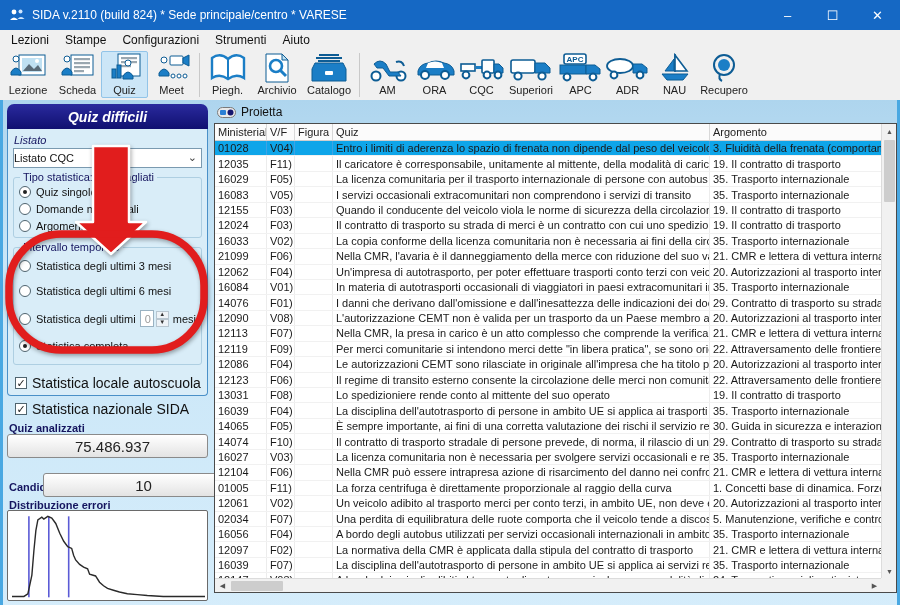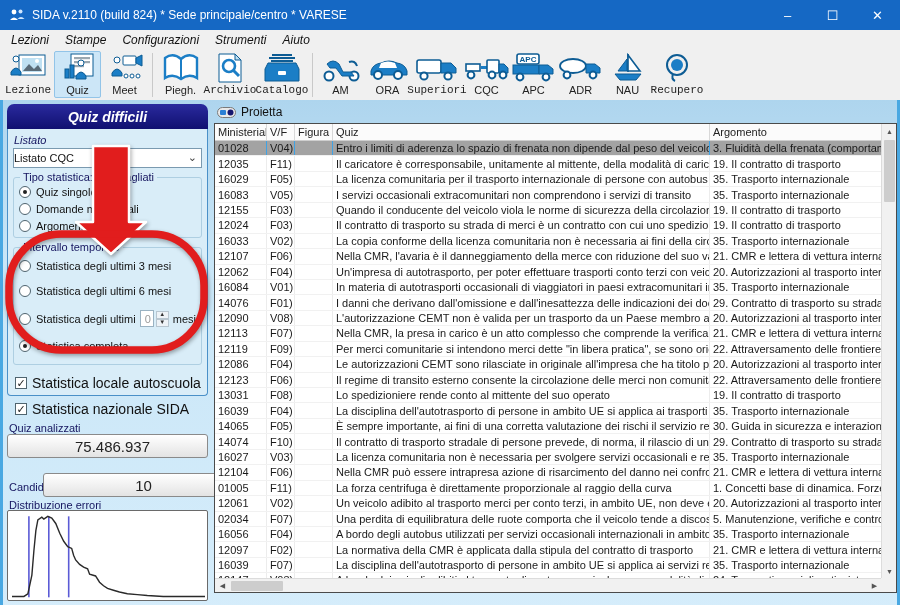--- a/index.html
+++ b/index.html
@@ -7,26 +7,26 @@
 
   
   .titlebar { position:absolute; left:0; top:0; width:900px; height:30px; background:#1568c4; display:flex; align-items:center; color:#fff; }
   .titlebar .app-icon { margin:0 7px 0 9px; display:flex; }
   .titlebar .title { font-size:12px; flex:1; white-space:nowrap; }
   .winbtns { display:flex; height:30px; }
   .winbtn { width:45px; height:30px; display:flex; align-items:center; justify-content:center; font-size:13px; color:#fff; cursor:default; }
 
   
   .menubar { position:absolute; left:0; top:30px; width:900px; height:19px; background:#f0f0f0; display:flex; align-items:center; padding-left:3px; }
-  .menuitem { font-size:12px; color:#111; padding:2px 8px;font-style:italic; }
+  .menuitem { font-size:12px; color:#111; padding:2px 8px; }
 
   
   .toolbar { position:absolute; left:0; top:49px; width:900px; height:51px; background:#f0f0f0; display:flex; align-items:flex-start; padding:2px 0 0 2px; }
   .tbtn { width:47px; height:47px; display:flex; flex-direction:column; align-items:center; justify-content:space-between; padding-bottom:1px; border:1px solid transparent; border-radius:2px; }
-  .tbtn.wide { width:52px;font-family:Liberation Mono, monospace; }
+  .tbtn.wide { width:52px; }
   .tbtn.active { background:#cce6f7; border-color:#92c4e8; }
   .tbtn .ticon { height:32px; display:flex; align-items:center; justify-content:center; }
   .tbtn .tlabel { font-size:11px; color:#222; white-space:nowrap; }
   .tsep { width:1px; height:44px; background:#c9c9c9; margin:2px 4px 0 4px; }
 
   
   .content { position:absolute; left:0; top:100px; width:900px; height:543px;
      background:linear-gradient(180deg,#aed5ee 0%, #c9e6f7 30%, #d6edfb 100%);
      border-left:3px solid #49a8e2; border-right:3px solid #49a8e2; border-bottom:4px solid #49a8e2; }
 
@@ -45,35 +45,35 @@
   .radio { width:12px; height:12px; border:1px solid #4f646f; border-radius:50%; background:#fff; margin-right:5px; position:relative; flex:none; }
   .radio.sel::after { content:""; position:absolute; left:3px; top:3px; width:4px; height:4px; border-radius:50%; background:#222; }
   .opt .olabel { font-size:11px; color:#111; white-space:nowrap; }
   .spin { width:30px; height:17px; border:1px solid #9ab2c2; background:#fff; color:#9a9a9a; font-size:11px; display:inline-flex; align-items:center; padding-left:4px; margin:0 2px 0 4px; }
   .spinbtns { display:inline-flex; flex-direction:column; margin-right:4px; }
   .spinbtns span { font-size:6px; line-height:5px; color:#333; border:1px solid #b8c6d0; background:#eef3f7; width:13px; text-align:center; height:8px; }
   .chk { display:flex; align-items:center; margin:10px 0 0 2px; }
   .chkbox { width:12px; height:12px; border:1px solid #4f646f; background:#fff; margin-right:5px; font-size:11px; line-height:11px; color:#1a1a1a; text-align:center; flex:none; }
   .chk .olabel { font-size:14px; color:#111; }
 
-  .field-label { position:absolute; left:6px; font-size:11px; color:#15155f; }
+  .field-label { position:absolute; left:6px; font-size:11px; color:#15155f;font-weight:bold; }
   .field { position:absolute; left:4px; width:201px; height:24px; background:linear-gradient(180deg,#ffffff,#e3e3e3); border:1px solid #8a8a8a; border-radius:3px; display:flex; align-items:center; justify-content:center; font-size:15px; color:#222; }
   .chartbox { position:absolute; left:4px; top:410px; width:201px; height:91px; background:#fff; border:1px solid #6a6a6a; border-radius:2px; }
 
   
   .proietta { position:absolute; left:214px; top:2px; height:20px; display:flex; align-items:center; }
   .proietta .plabel { font-size:12px; color:#111; margin-left:5px; }
   .tablebox { position:absolute; left:211px; top:23px; width:683px; height:470px; background:#fff; border:1px solid #4a4a4a; }
   .tgrid { position:absolute; left:0; top:0; width:667px; height:454px; overflow:hidden; }
   .trow { display:grid; grid-template-columns:52px 28px 38px 1fr 172px; height:15.45px; align-items:center; }
   .trow.head { height:17px; border-bottom:1px solid #cfcfcf; background:#fbfbfb; }
   .tcell { font-size:11px; color:#1a1a1a; white-space:nowrap; overflow:hidden; padding:0 3px; height:100%; display:flex; align-items:center; border-right:1px solid #ececec; }
   .trow.head .tcell { color:#222; border-right:1px solid #d8d8d8; }
   .trow.body { border-bottom:1px solid #f1f1f1; }
-  .trow.body.sel { background:#a3a3a3; }
+  .trow.body.sel { background:#0ea5e9; }
   .trow.body.sel .tcell { border-right-color:#3fa2e4; }
 
   
   .vscroll { position:absolute; right:0; top:0; width:15px; height:454px; background:#f1f1f1; border-left:1px solid #dcdcdc; }
   .hscroll { position:absolute; left:0; bottom:0; width:667px; height:14px; background:#f1f1f1; border-top:1px solid #dcdcdc; display:flex; align-items:center; }
   .scr-arrow { width:15px; height:14px; font-size:7px; color:#555; display:flex; align-items:center; justify-content:center; }
   .vthumb { position:absolute; left:2px; top:16px; width:11px; height:62px; background:#cdcdcd; border-radius:1px; }
   .hthumb { position:absolute; left:16px; top:2px; width:52px; height:10px; background:#cdcdcd; border-radius:1px; }
   .vscroll .up { position:absolute; top:0; left:0; }
   .vscroll .down { position:absolute; bottom:0; left:0; }
@@ -118,20 +118,34 @@
           <rect x="10" y="2" width="26" height="20" fill="#ffffff" stroke="#0d5c94"></rect>
           <rect x="13" y="5" width="20" height="14" fill="#bfe0f2"></rect>
           <path d="M14 18 l6 -7 5 5 4 -4 4 6 z" fill="#5a6b78"></path>
           <circle cx="28" cy="8" r="2" fill="#ffffff"></circle>
           <circle cx="7" cy="6" r="3" fill="#ffffff" stroke="#0d5c94"></circle>
           <path d="M2 19 q5 -8 10 0 v3 h-10 z" fill="#1b7ec6" stroke="#0d5c94"></path>
         </svg>
       </span>
       <span class="tlabel">Lezione</span>
     </div>
+    <div class="tbtn">
+      <span class="ticon">
+        <svg width="38" height="30" viewBox="0 0 38 30">
+          <rect x="12" y="2" width="22" height="20" fill="#ffffff" stroke="#0d5c94"></rect>
+          <rect x="15" y="5" width="16" height="2.2" fill="#9aa7b0"></rect>
+          <rect x="15" y="9" width="16" height="2.2" fill="#9aa7b0"></rect>
+          <rect x="15" y="13" width="16" height="2.2" fill="#9aa7b0"></rect>
+          <rect x="15" y="17" width="10" height="2.2" fill="#9aa7b0"></rect>
+          <circle cx="8" cy="6" r="3" fill="#ffffff" stroke="#0d5c94"></circle>
+          <path d="M3 19 q5 -8 10 0 v3 h-10 z" fill="#1b7ec6" stroke="#0d5c94"></path>
+        </svg>
+      </span>
+      <span class="tlabel">Scheda</span>
+    </div>
     <div class="tbtn active">
       <span class="ticon">
         <svg width="38" height="30" viewBox="0 0 38 30">
           <rect x="12" y="1" width="22" height="22" fill="#ffffff" stroke="#0d5c94"></rect>
           <rect x="15" y="4" width="16" height="2.2" fill="#9aa7b0"></rect>
           <rect x="15" y="8" width="16" height="2.2" fill="#9aa7b0"></rect>
           <rect x="15" y="12" width="10" height="2.2" fill="#9aa7b0"></rect>
           <rect x="6" y="16" width="4" height="9" fill="#1b7ec6" stroke="#0d5c94"></rect>
           <rect x="11" y="12" width="4" height="13" fill="#1b7ec6" stroke="#0d5c94"></rect>
           <circle cx="22" cy="10" r="3" fill="#ffffff" stroke="#0d5c94"></circle>
@@ -201,44 +215,44 @@
       <span class="ticon">
         <svg width="42" height="26" viewBox="0 0 42 26">
           <path d="M4 16 q2 -7 10 -8 q8 -4 16 0 q8 1 10 8 v4 h-36 z" fill="#1b7ec6" stroke="#0d5c94"></path>
           <path d="M14 8 q7 -3 14 0 l2 5 h-18 z" fill="#ffffff"></path>
           <circle cx="11" cy="20" r="4" fill="#ffffff" stroke="#0d5c94" stroke-width="2"></circle>
           <circle cx="31" cy="20" r="4" fill="#ffffff" stroke="#0d5c94" stroke-width="2"></circle>
         </svg>
       </span>
       <span class="tlabel">ORA</span>
     </div>
-    <div class="tbtn wide">
-      <span class="ticon">
-        <svg width="44" height="28" viewBox="0 0 44 28">
-          <rect x="2" y="6" width="24" height="13" rx="2" fill="#ffffff" stroke="#0d5c94" stroke-width="1.6"></rect>
-          <path d="M26 9 h10 l5 5 v5 h-15 z" fill="#1b7ec6" stroke="#0d5c94"></path>
-          <circle cx="9" cy="22" r="3.6" fill="#ffffff" stroke="#0d5c94" stroke-width="2"></circle>
-          <circle cx="33" cy="22" r="3.6" fill="#ffffff" stroke="#0d5c94" stroke-width="2"></circle>
-        </svg>
-      </span>
-      <span class="tlabel">Superiori</span>
-    </div>
     <div class="tbtn">
       <span class="ticon">
         <svg width="46" height="28" viewBox="0 0 46 28">
           <rect x="2" y="10" width="14" height="7" fill="#ffffff" stroke="#0d5c94" stroke-width="1.6"></rect>
           <rect x="17" y="12" width="6" height="3" fill="#1b7ec6"></rect>
           <rect x="23" y="6" width="12" height="13" rx="1" fill="#ffffff" stroke="#0d5c94" stroke-width="1.6"></rect>
           <path d="M35 10 h5 l4 4 v5 h-9 z" fill="#1b7ec6" stroke="#0d5c94"></path>
           <circle cx="7" cy="21" r="3.4" fill="#ffffff" stroke="#0d5c94" stroke-width="2"></circle>
           <circle cx="28" cy="21" r="3.4" fill="#ffffff" stroke="#0d5c94" stroke-width="2"></circle>
           <circle cx="39" cy="21" r="3.4" fill="#ffffff" stroke="#0d5c94" stroke-width="2"></circle>
         </svg>
       </span>
       <span class="tlabel">CQC</span>
+    </div>
+    <div class="tbtn wide">
+      <span class="ticon">
+        <svg width="44" height="28" viewBox="0 0 44 28">
+          <rect x="2" y="6" width="24" height="13" rx="2" fill="#ffffff" stroke="#0d5c94" stroke-width="1.6"></rect>
+          <path d="M26 9 h10 l5 5 v5 h-15 z" fill="#1b7ec6" stroke="#0d5c94"></path>
+          <circle cx="9" cy="22" r="3.6" fill="#ffffff" stroke="#0d5c94" stroke-width="2"></circle>
+          <circle cx="33" cy="22" r="3.6" fill="#ffffff" stroke="#0d5c94" stroke-width="2"></circle>
+        </svg>
+      </span>
+      <span class="tlabel">Superiori</span>
     </div>
     <div class="tbtn">
       <span class="ticon">
         <svg width="46" height="30" viewBox="0 0 46 30">
           <rect x="6" y="1" width="22" height="10" rx="2" fill="#ffffff" stroke="#0d5c94" stroke-width="1.6"></rect>
           <text x="17" y="9" font-size="8" font-weight="bold" text-anchor="middle" fill="#0d5c94" font-family="sans-serif">APC</text>
           <rect x="2" y="12" width="26" height="9" fill="#1b7ec6" stroke="#0d5c94"></rect>
           <path d="M28 12 h9 l5 4 v5 h-14 z" fill="#1b7ec6" stroke="#0d5c94"></path>
           <circle cx="9" cy="24" r="3.4" fill="#ffffff" stroke="#0d5c94" stroke-width="2"></circle>
           <circle cx="35" cy="24" r="3.4" fill="#ffffff" stroke="#0d5c94" stroke-width="2"></circle>
@@ -423,21 +437,21 @@
           <div class="tcell">19. Il contratto di trasporto</div>
         </div>
         <div class="trow body">
           <div class="tcell">16033</div>
           <div class="tcell">V02)</div>
           <div class="tcell"></div>
           <div class="tcell">La copia conforme della licenza comunitaria non è necessaria ai fini della circolazione nello svo</div>
           <div class="tcell">35. Trasporto internazionale</div>
         </div>
         <div class="trow body">
-          <div class="tcell">12107</div>
+          <div class="tcell">21099</div>
           <div class="tcell">F06)</div>
           <div class="tcell"></div>
           <div class="tcell">Nella CMR, l'avaria è il danneggiamento della merce con riduzione del suo valore economico e</div>
           <div class="tcell">21. CMR e lettera di vettura internazionale</div>
         </div>
         <div class="trow body">
           <div class="tcell">12062</div>
           <div class="tcell">F04)</div>
           <div class="tcell"></div>
           <div class="tcell">Un'impresa di autotrasporto, per poter effettuare trasporti conto terzi con veicoli di portata s</div>

